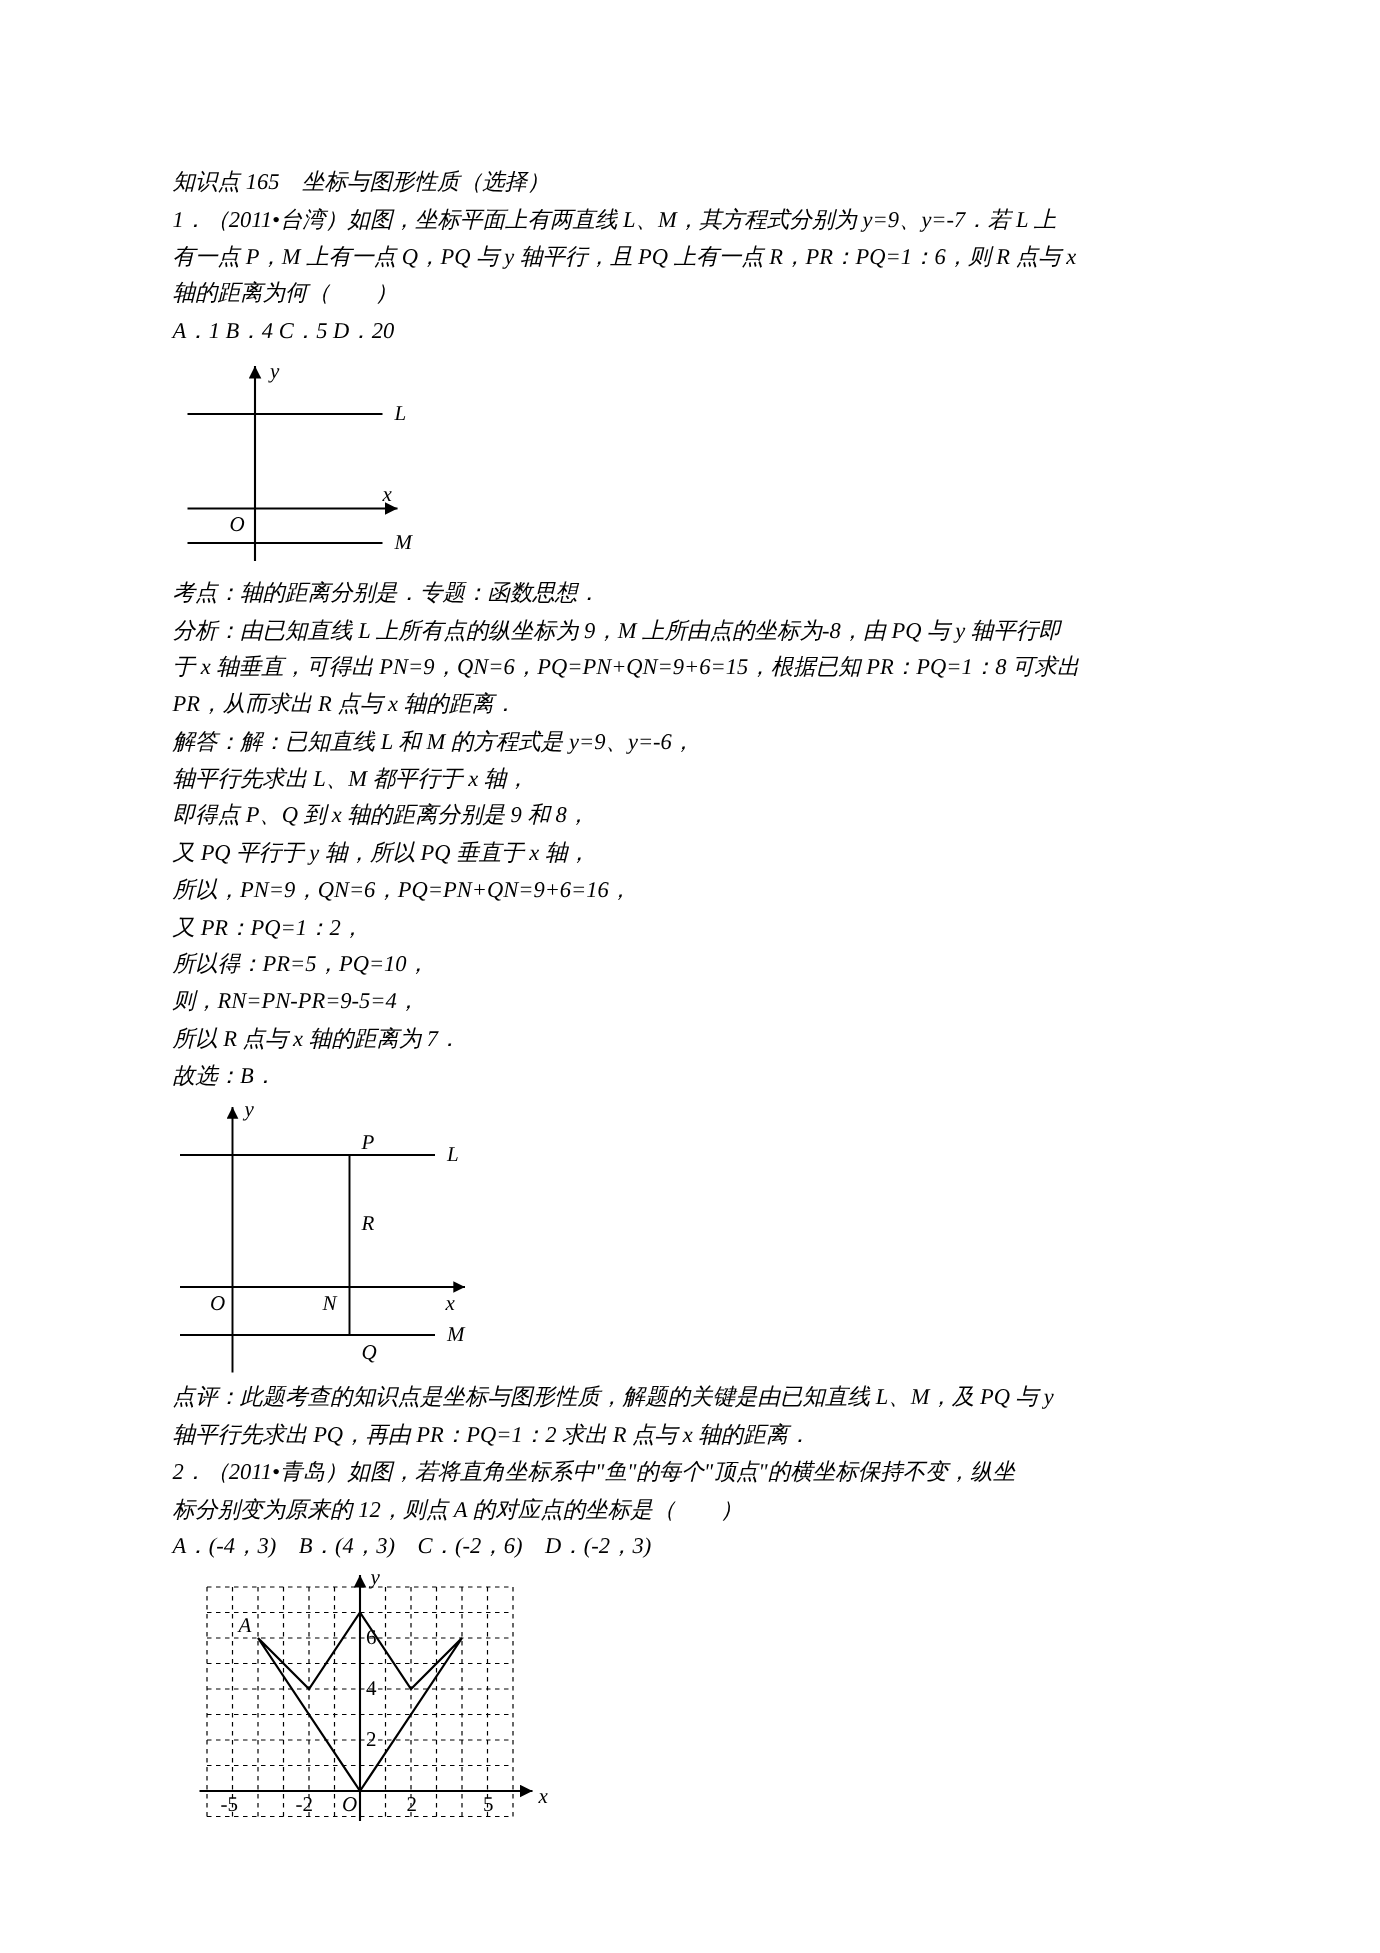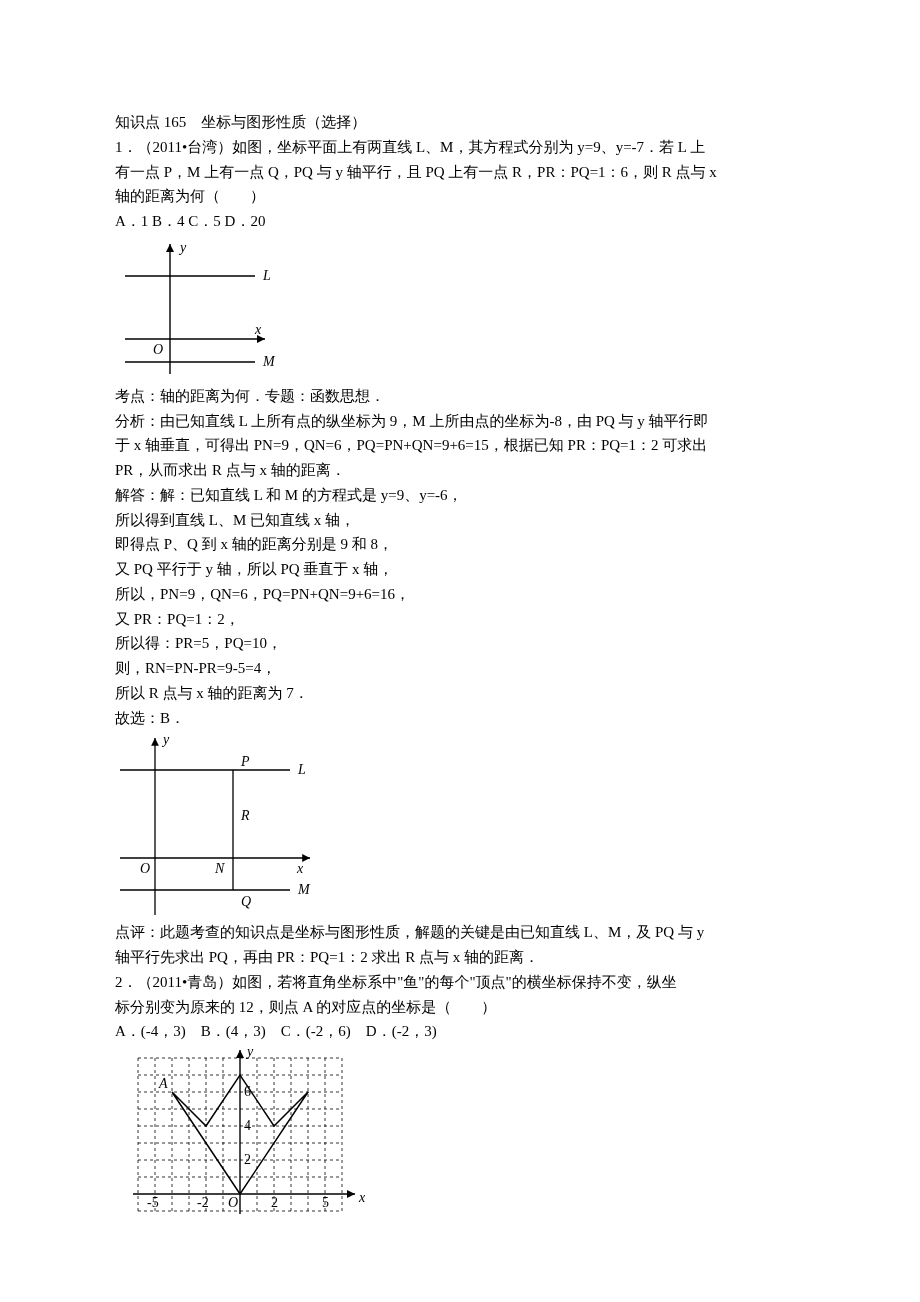--- a/index.html
+++ b/index.html
@@ -9,20 +9,21 @@
     color: #000;
     background: #fff;
     margin: 0;
     padding: 110px 115px 40px 115px;
     width: 920px;
     box-sizing: border-box;
   }
   .line {
     margin: 0;
     padding: 0;
+    font-style: italic;
   }
   svg { display: block; }
   .svg-label {
     font-family: "Times New Roman", serif;
     font-style: italic;
     font-size: 14px;
   }
   .svg-label-up {
     font-family: "Times New Roman", serif;
     font-style: italic;
@@ -53,26 +54,26 @@
   <line x1="10" y1="42" x2="140" y2="42" stroke="#000" stroke-width="1.4"></line>
 
   <line x1="10" y1="128" x2="140" y2="128" stroke="#000" stroke-width="1.4"></line>
   <text class="svg-label" x="65" y="18">y</text>
   <text class="svg-label" x="140" y="100">x</text>
   <text class="svg-label" x="38" y="120">O</text>
   <text class="svg-label" x="148" y="46">L</text>
   <text class="svg-label" x="148" y="132">M</text>
 </svg>
 
-<p class="line">考点：轴的距离为何．专题：函数思想．</p>
+<p class="line">考点：轴的距离分别是．专题：函数思想．</p>
 <p class="line">分析：由已知直线 L 上所有点的纵坐标为 9，M 上所由点的坐标为-8，由 PQ 与 y 轴平行即</p>
-<p class="line">于 x 轴垂直，可得出 PN=9，QN=6，PQ=PN+QN=9+6=15，根据已知 PR：PQ=1：2 可求出</p>
+<p class="line">于 x 轴垂直，可得出 PN=9，QN=6，PQ=PN+QN=9+6=15，根据已知 PR：PQ=1：8 可求出</p>
 <p class="line">PR，从而求出 R 点与 x 轴的距离．</p>
 <p class="line">解答：解：已知直线 L 和 M 的方程式是 y=9、y=-6，</p>
-<p class="line">所以得到直线 L、M 已知直线 x 轴，</p>
+<p class="line">轴平行先求出 L、M 都平行于 x 轴，</p>
 <p class="line">即得点 P、Q 到 x 轴的距离分别是 9 和 8，</p>
 <p class="line">又 PQ 平行于 y 轴，所以 PQ 垂直于 x 轴，</p>
 <p class="line">所以，PN=9，QN=6，PQ=PN+QN=9+6=16，</p>
 <p class="line">又 PR：PQ=1：2，</p>
 <p class="line">所以得：PR=5，PQ=10，</p>
 <p class="line">则，RN=PN-PR=9-5=4，</p>
 <p class="line">所以 R 点与 x 轴的距离为 7．</p>
 <p class="line">故选：B．</p>
 
 <svg width="210" height="190" viewBox="0 0 210 190">

